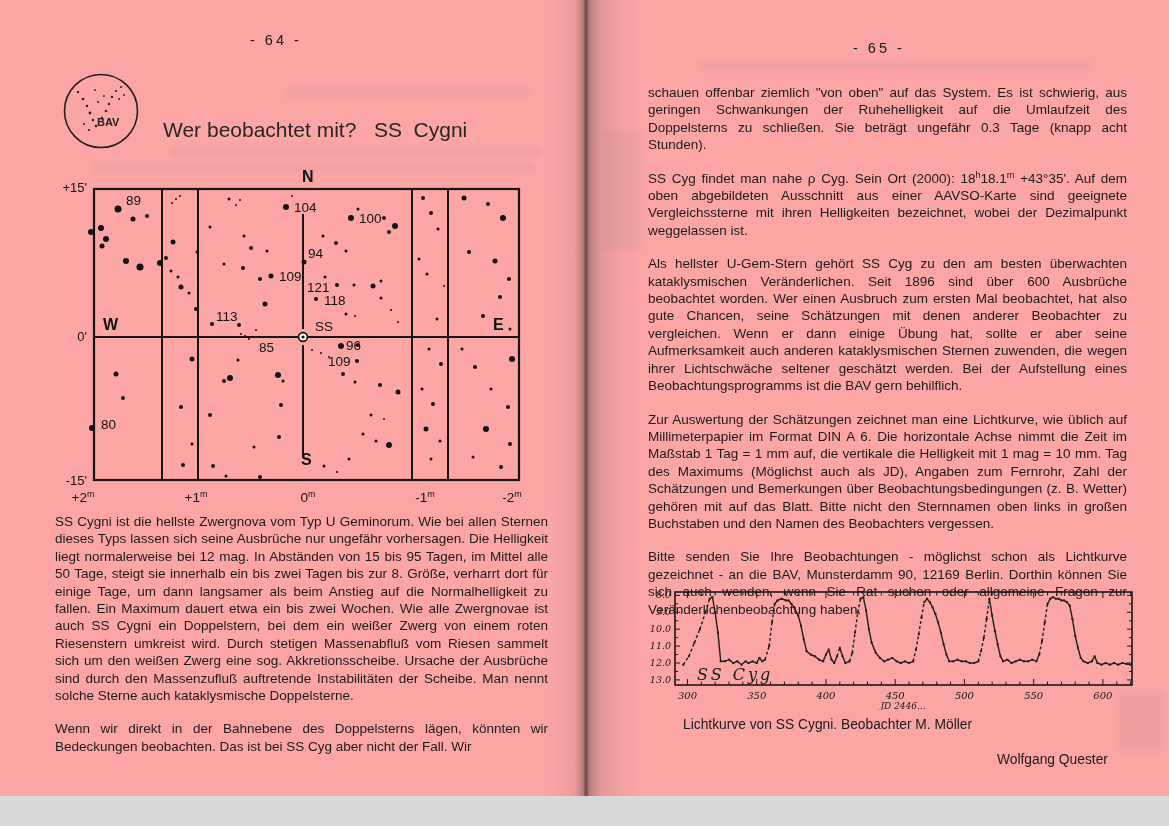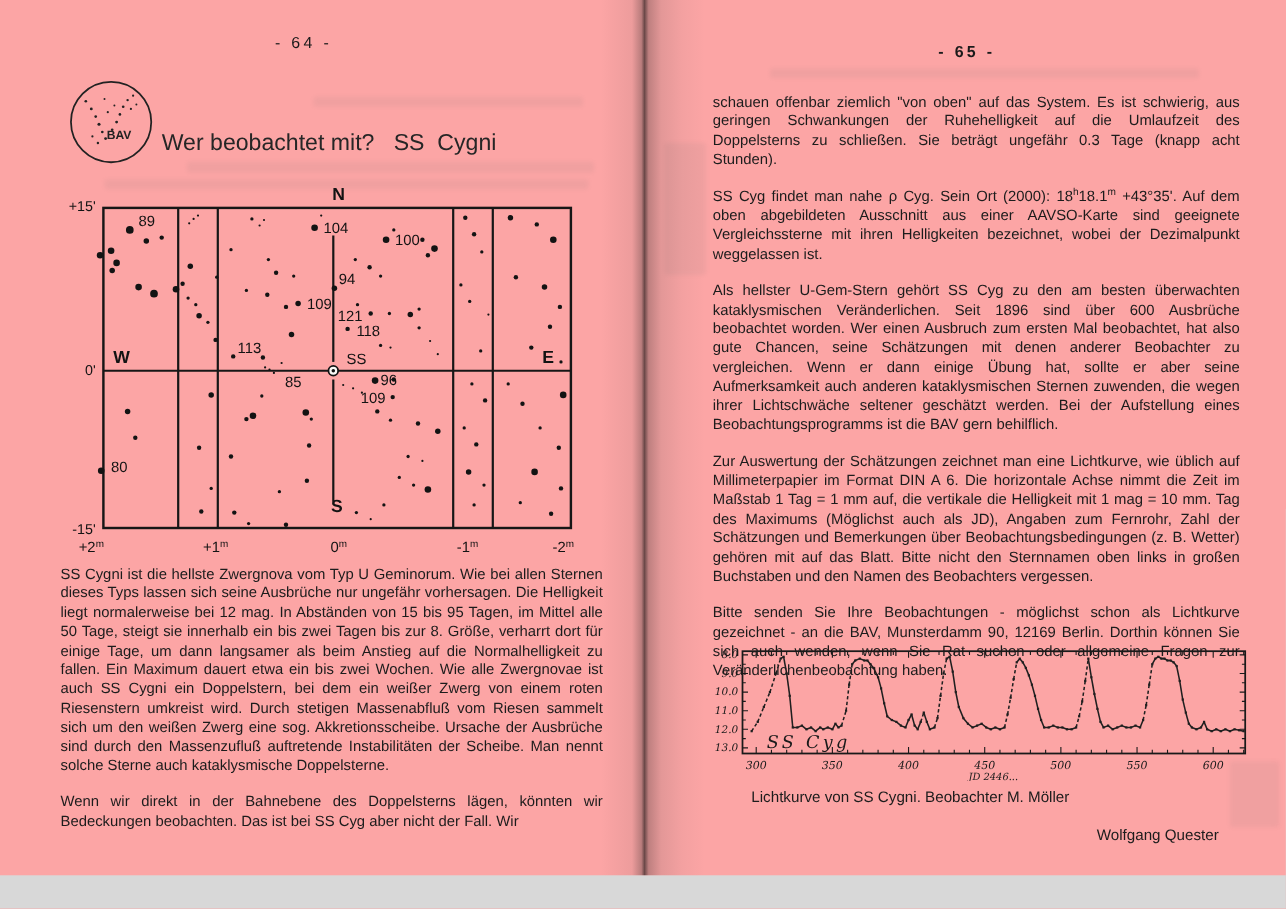--- a/index.html
+++ b/index.html
@@ -49,21 +49,21 @@
         <circle cx="59" cy="15" r="1.0"></circle>
       <circle cx="57" cy="27" r="1.0"></circle>
         <circle cx="62" cy="23" r="0.9"></circle>
         <circle cx="36" cy="30" r="1.0"></circle>
       <circle cx="42" cy="24" r="0.9"></circle>
         <circle cx="33" cy="18" r="0.9"></circle>
     </g>
     <text x="35" y="54" font-size="11" font-weight="bold" fill="#222">BAV</text>
   </svg>
 
-  <div class="abs title" style="left:147px;top:118px;">Wer beobachtet mit?   SS  Cygni</div>
+  <div class="abs title" style="left:163px;top:118px;">Wer beobachtet mit?   SS  Cygni</div>
 
   <svg id="star-chart" class="abs" style="left:50px;top:165px;" width="500" height="345" viewBox="-43 -23 500 345">
       <rect x="1" y="1" width="425" height="291" fill="none" stroke="#161616" stroke-width="2.2"></rect>
       <line x1="69" y1="1" x2="69" y2="292" stroke="#161616" stroke-width="2"></line>
       <line x1="105" y1="1" x2="105" y2="292" stroke="#161616" stroke-width="2"></line>
       <line x1="319" y1="1" x2="319" y2="292" stroke="#161616" stroke-width="2"></line>
       <line x1="355" y1="1" x2="355" y2="292" stroke="#161616" stroke-width="2"></line>
       <line x1="1" y1="149" x2="426" y2="149" stroke="#161616" stroke-width="1.8"></line>
       <line x1="210" y1="26" x2="210" y2="141" stroke="#161616" stroke-width="2"></line>
       <line x1="210" y1="157" x2="210" y2="268" stroke="#161616" stroke-width="2"></line>
@@ -224,21 +224,21 @@
       <text x="215" y="314" font-size="13.5" text-anchor="middle" fill="#131313"><tspan>0</tspan><tspan dy="-5" font-size="9">m</tspan></text>
       <text x="332" y="314" font-size="13.5" text-anchor="middle" fill="#131313"><tspan>-1</tspan><tspan dy="-5" font-size="9">m</tspan></text>
       <text x="419" y="314" font-size="13.5" text-anchor="middle" fill="#131313"><tspan>-2</tspan><tspan dy="-5" font-size="9">m</tspan></text>
     </svg>
 
   <div class="abs textblock" style="left:55px;top:513px;width:493px;">
       <p><span>SS Cygni ist die hellste Zwergnova vom Typ U Geminorum. Wie bei allen Sternen dieses Typs lassen sich seine Ausbrüche nur ungefähr vorhersagen. Die Helligkeit liegt normalerweise bei 12 mag. In Abständen von 15 bis 95 Tagen, im Mittel alle 50 Tage, steigt sie innerhalb ein bis zwei Tagen bis zur 8. Größe, verharrt dort für einige Tage, um dann langsamer als beim Anstieg auf die Normalhelligkeit zu fallen. Ein Maximum dauert etwa ein bis zwei Wochen. Wie alle Zwergnovae ist auch SS Cygni ein Doppelstern, bei dem ein weißer Zwerg von einem roten Riesenstern umkreist wird. Durch stetigen Massenabfluß vom Riesen sammelt sich um den weißen Zwerg eine sog. Akkretionsscheibe. Ursache der Ausbrüche sind durch den Massenzufluß auftretende Instabilitäten der Scheibe. Man nennt solche Sterne auch kataklysmische Doppelsterne.</span></p>
       <p><span>Wenn wir direkt in der Bahnebene des Doppelsterns lägen, könnten wir Bedeckungen beobachten. Das ist bei SS Cyg aber nicht der Fall. Wir</span></p>
     </div>
 
-  <div class="abs pagenum" style="left:853px;top:40px;font-weight:bold;">- 65 -</div>
+  <div class="abs pagenum" style="left:853px;top:40px;">- 65 -</div>
 
   <div class="abs textblock" style="left:648px;top:84px;width:479px;">
       <p><span>schauen offenbar ziemlich "von oben" auf das System. Es ist schwierig, aus geringen Schwankungen der Ruhehelligkeit auf die Umlaufzeit des Doppelsterns zu schließen. Sie beträgt ungefähr 0.3 Tage (knapp acht Stunden).</span></p>
       <p><span>SS Cyg findet man nahe ρ Cyg. Sein Ort (2000): 18</span><sup>h</sup><span>18.1</span><sup>m</sup><span> +43°35'. Auf dem oben abgebildeten Ausschnitt aus einer AAVSO-Karte sind geeignete Vergleichssterne mit ihren Helligkeiten bezeichnet, wobei der Dezimalpunkt weggelassen ist.</span></p>
       <p><span>Als hellster U-Gem-Stern gehört SS Cyg zu den am besten überwachten kataklysmischen Veränderlichen. Seit 1896 sind über 600 Ausbrüche beobachtet worden. Wer einen Ausbruch zum ersten Mal beobachtet, hat also gute Chancen, seine Schätzungen mit denen anderer Beobachter zu vergleichen. Wenn er dann einige Übung hat, sollte er aber seine Aufmerksamkeit auch anderen kataklysmischen Sternen zuwenden, die wegen ihrer Lichtschwäche seltener geschätzt werden. Bei der Aufstellung eines Beobachtungsprogramms ist die BAV gern behilflich.</span></p>
       <p><span>Zur Auswertung der Schätzungen zeichnet man eine Lichtkurve, wie üblich auf Millimeterpapier im Format DIN A 6. Die horizontale Achse nimmt die Zeit im Maßstab 1 Tag = 1 mm auf, die vertikale die Helligkeit mit 1 mag = 10 mm. Tag des Maximums (Möglichst auch als JD), Angaben zum Fernrohr, Zahl der Schätzungen und Bemerkungen über Beobachtungsbedingungen (z. B. Wetter) gehören mit auf das Blatt. Bitte nicht den Sternnamen oben links in großen Buchstaben und den Namen des Beobachters vergessen.</span></p>
       <p><span>Bitte senden Sie Ihre Beobachtungen - möglichst schon als Lichtkurve gezeichnet - an die BAV, Munsterdamm 90, 12169 Berlin. Dorthin können Sie sich auch wenden, wenn Sie Rat suchen oder allgemeine Fragen zur Veränderlichenbeobachtung haben.</span></p>
     </div>
 
   <svg id="light-curve" class="abs" style="left:645px;top:584px;" width="505" height="126" viewBox="0 0 505 126">

